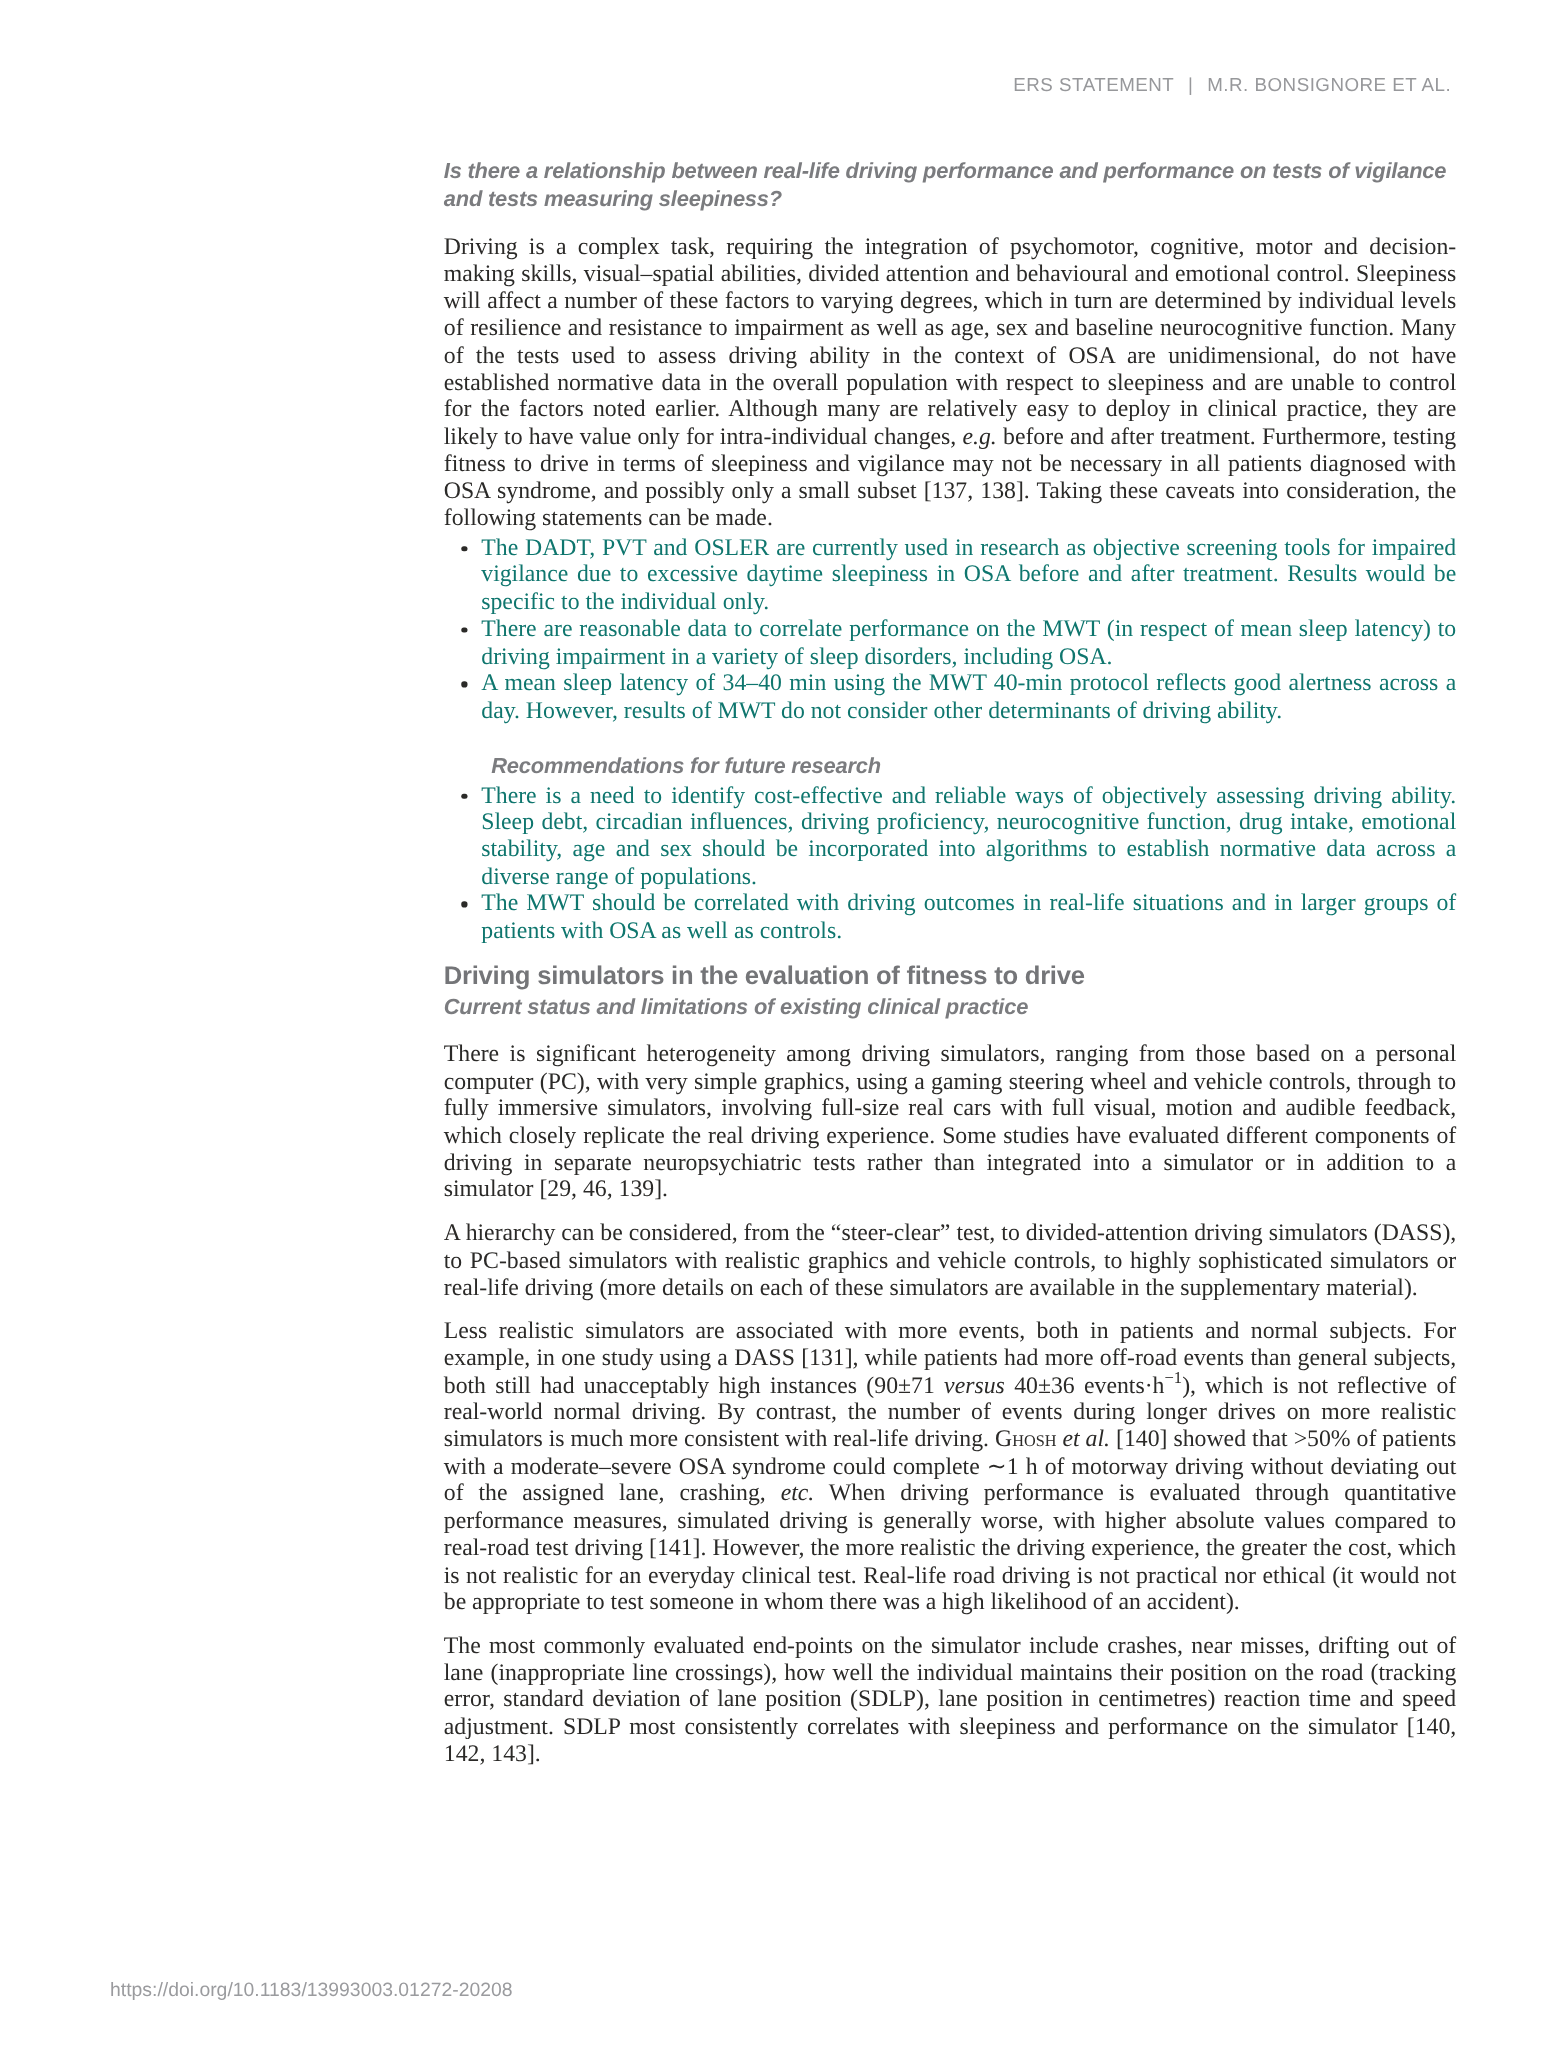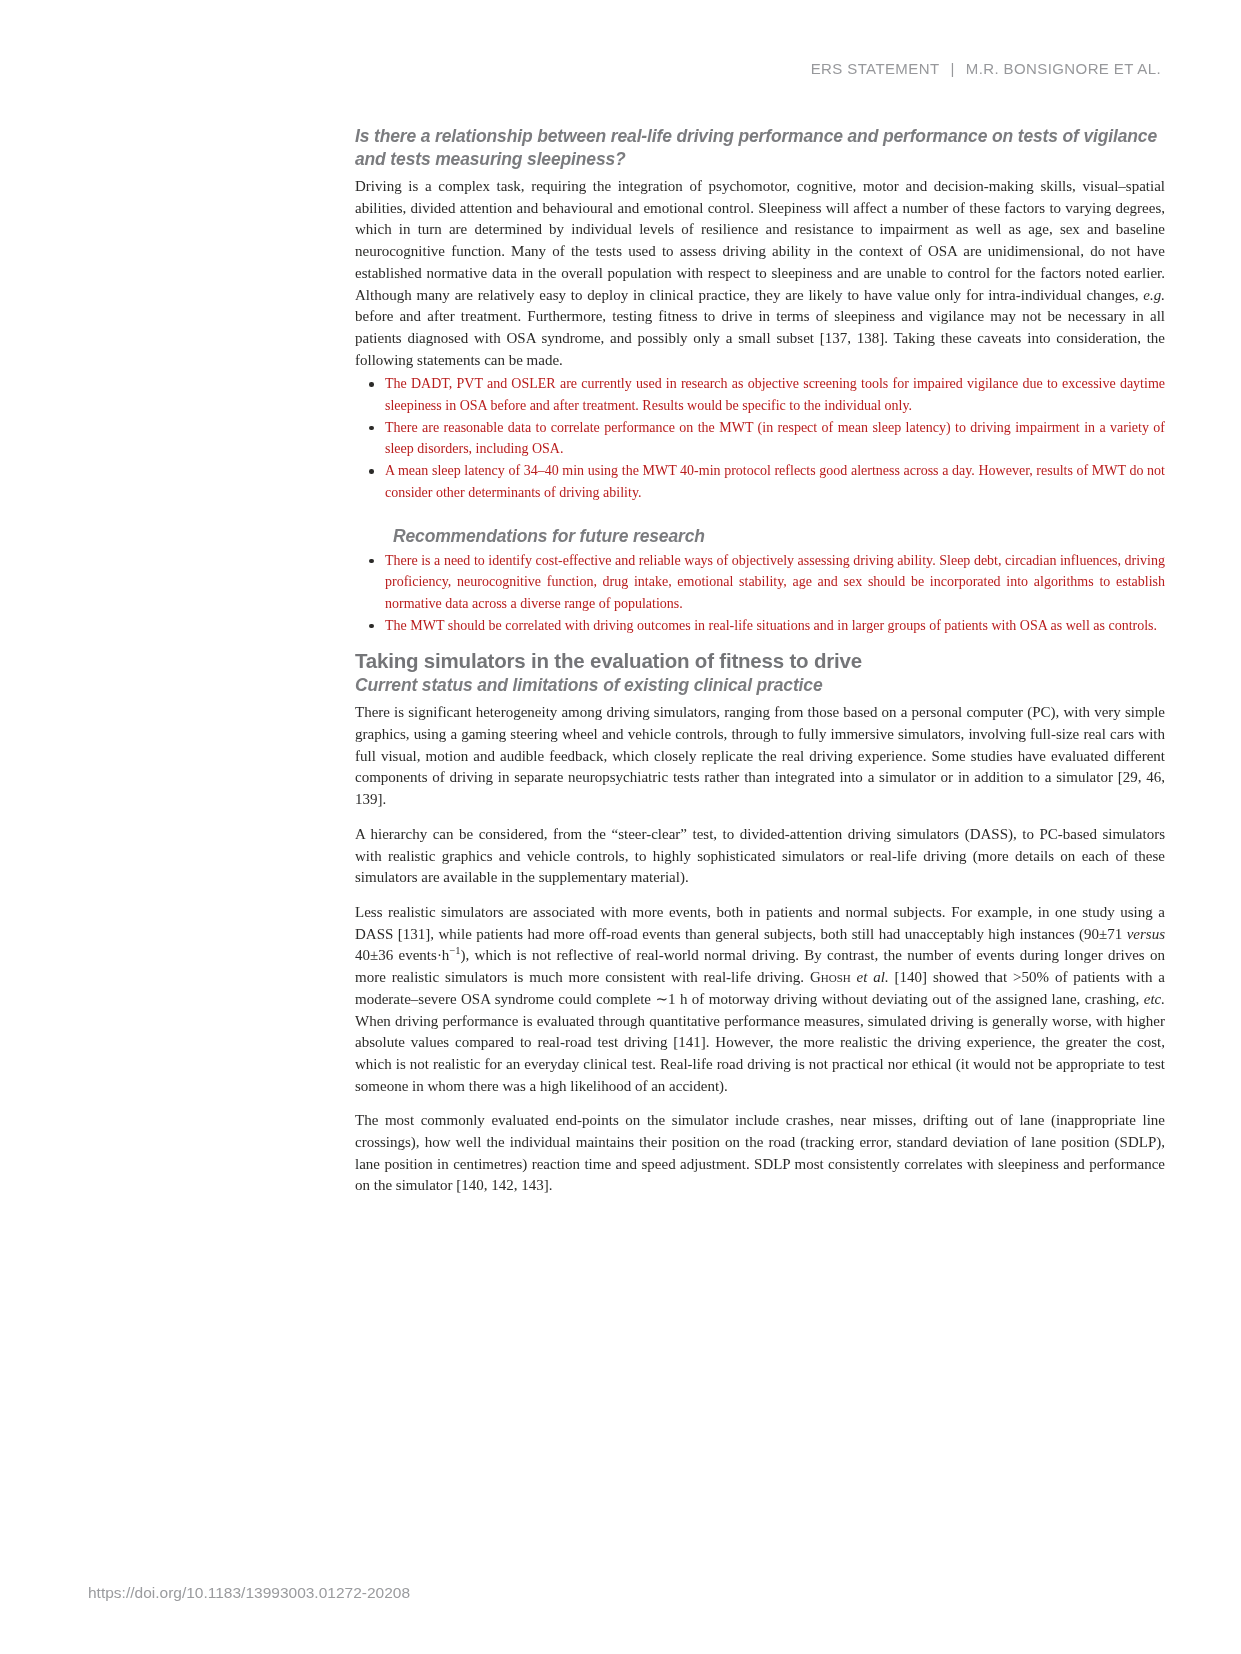--- a/index.html
+++ b/index.html
@@ -45,39 +45,39 @@
     font-family:"Liberation Sans", sans-serif;
     font-weight:700;
     font-size:20.5px;
     line-height:25px;
     letter-spacing:-0.2px;
     color:#747578;
     margin:12px 0 0 0;
   }
   .sub-heading.tight { margin:1px 0 0 0; }
   .body-para {
-    margin:5px 0 0 0;
-    font-size:15px;
+    margin:16px 0 0 0;
+    font-size:19px;
     line-height:21.7px;
     text-align:justify;
     color:#2b2a28;
   }
   .body-para.spaced { margin-top:13px; }
   .bullets {
     list-style:none;
     margin:2px 0 0 0;
     padding:0;
   }
   .bullets li {
     position:relative;
     padding-left:30px;
-    font-size:14px;
+    font-size:19px;
     line-height:21.7px;
     text-align:justify;
-    color:#b91c1c;
+    color:#0f766e;
   }
   .bullets li::before {
     content:"";
     position:absolute;
     left:14px;
     top:9px;
     width:4.5px;
     height:4.5px;
     border-radius:50%;
     background:#2b2a28;
@@ -116,21 +116,21 @@
       <li>There are reasonable data to correlate performance on the MWT (in respect of mean sleep latency) to driving impairment in a variety of sleep disorders, including OSA.</li>
       <li>A mean sleep latency of 34–40 min using the MWT 40-min protocol reflects good alertness across a day. However, results of MWT do not consider other determinants of driving ability.</li>
     </ul>
 
     <h3 class="sub-heading space-md">Recommendations for future research</h3>
     <ul class="bullets">
       <li>There is a need to identify cost-effective and reliable ways of objectively assessing driving ability. Sleep debt, circadian influences, driving proficiency, neurocognitive function, drug intake, emotional stability, age and sex should be incorporated into algorithms to establish normative data across a diverse range of populations.</li>
       <li>The MWT should be correlated with driving outcomes in real-life situations and in larger groups of patients with OSA as well as controls.</li>
     </ul>
 
-    <h2 class="main-heading">Taking simulators in the evaluation of fitness to drive</h2>
+    <h2 class="main-heading">Driving simulators in the evaluation of fitness to drive</h2>
     <h3 class="sub-heading tight">Current status and limitations of existing clinical practice</h3>
 
     <p class="body-para">There is significant heterogeneity among driving simulators, ranging from those based on a personal computer (PC), with very simple graphics, using a gaming steering wheel and vehicle controls, through to fully immersive simulators, involving full-size real cars with full visual, motion and audible feedback, which closely replicate the real driving experience. Some studies have evaluated different components of driving in separate neuropsychiatric tests rather than integrated into a simulator or in addition to a simulator [29, 46, 139].</p>
     <p class="body-para spaced">A hierarchy can be considered, from the “steer-clear” test, to divided-attention driving simulators (DASS), to PC-based simulators with realistic graphics and vehicle controls, to highly sophisticated simulators or real-life driving (more details on each of these simulators are available in the supplementary material).</p>
     <p class="body-para spaced">Less realistic simulators are associated with more events, both in patients and normal subjects. For example, in one study using a DASS [131], while patients had more off-road events than general subjects, both still had unacceptably high instances (90±71 <i>versus</i> 40±36 events·h<sup>−1</sup>), which is not reflective of real-world normal driving. By contrast, the number of events during longer drives on more realistic simulators is much more consistent with real-life driving. <span class="sc">Ghosh</span> <i>et al.</i> [140] showed that &gt;50% of patients with a moderate–severe OSA syndrome could complete ∼1 h of motorway driving without deviating out of the assigned lane, crashing, <i>etc.</i> When driving performance is evaluated through quantitative performance measures, simulated driving is generally worse, with higher absolute values compared to real-road test driving [141]. However, the more realistic the driving experience, the greater the cost, which is not realistic for an everyday clinical test. Real-life road driving is not practical nor ethical (it would not be appropriate to test someone in whom there was a high likelihood of an accident).</p>
     <p class="body-para spaced">The most commonly evaluated end-points on the simulator include crashes, near misses, drifting out of lane (inappropriate line crossings), how well the individual maintains their position on the road (tracking error, standard deviation of lane position (SDLP), lane position in centimetres) reaction time and speed adjustment. SDLP most consistently correlates with sleepiness and performance on the simulator [140, 142, 143].</p>
 
   </div>
 
   <div class="footer">

